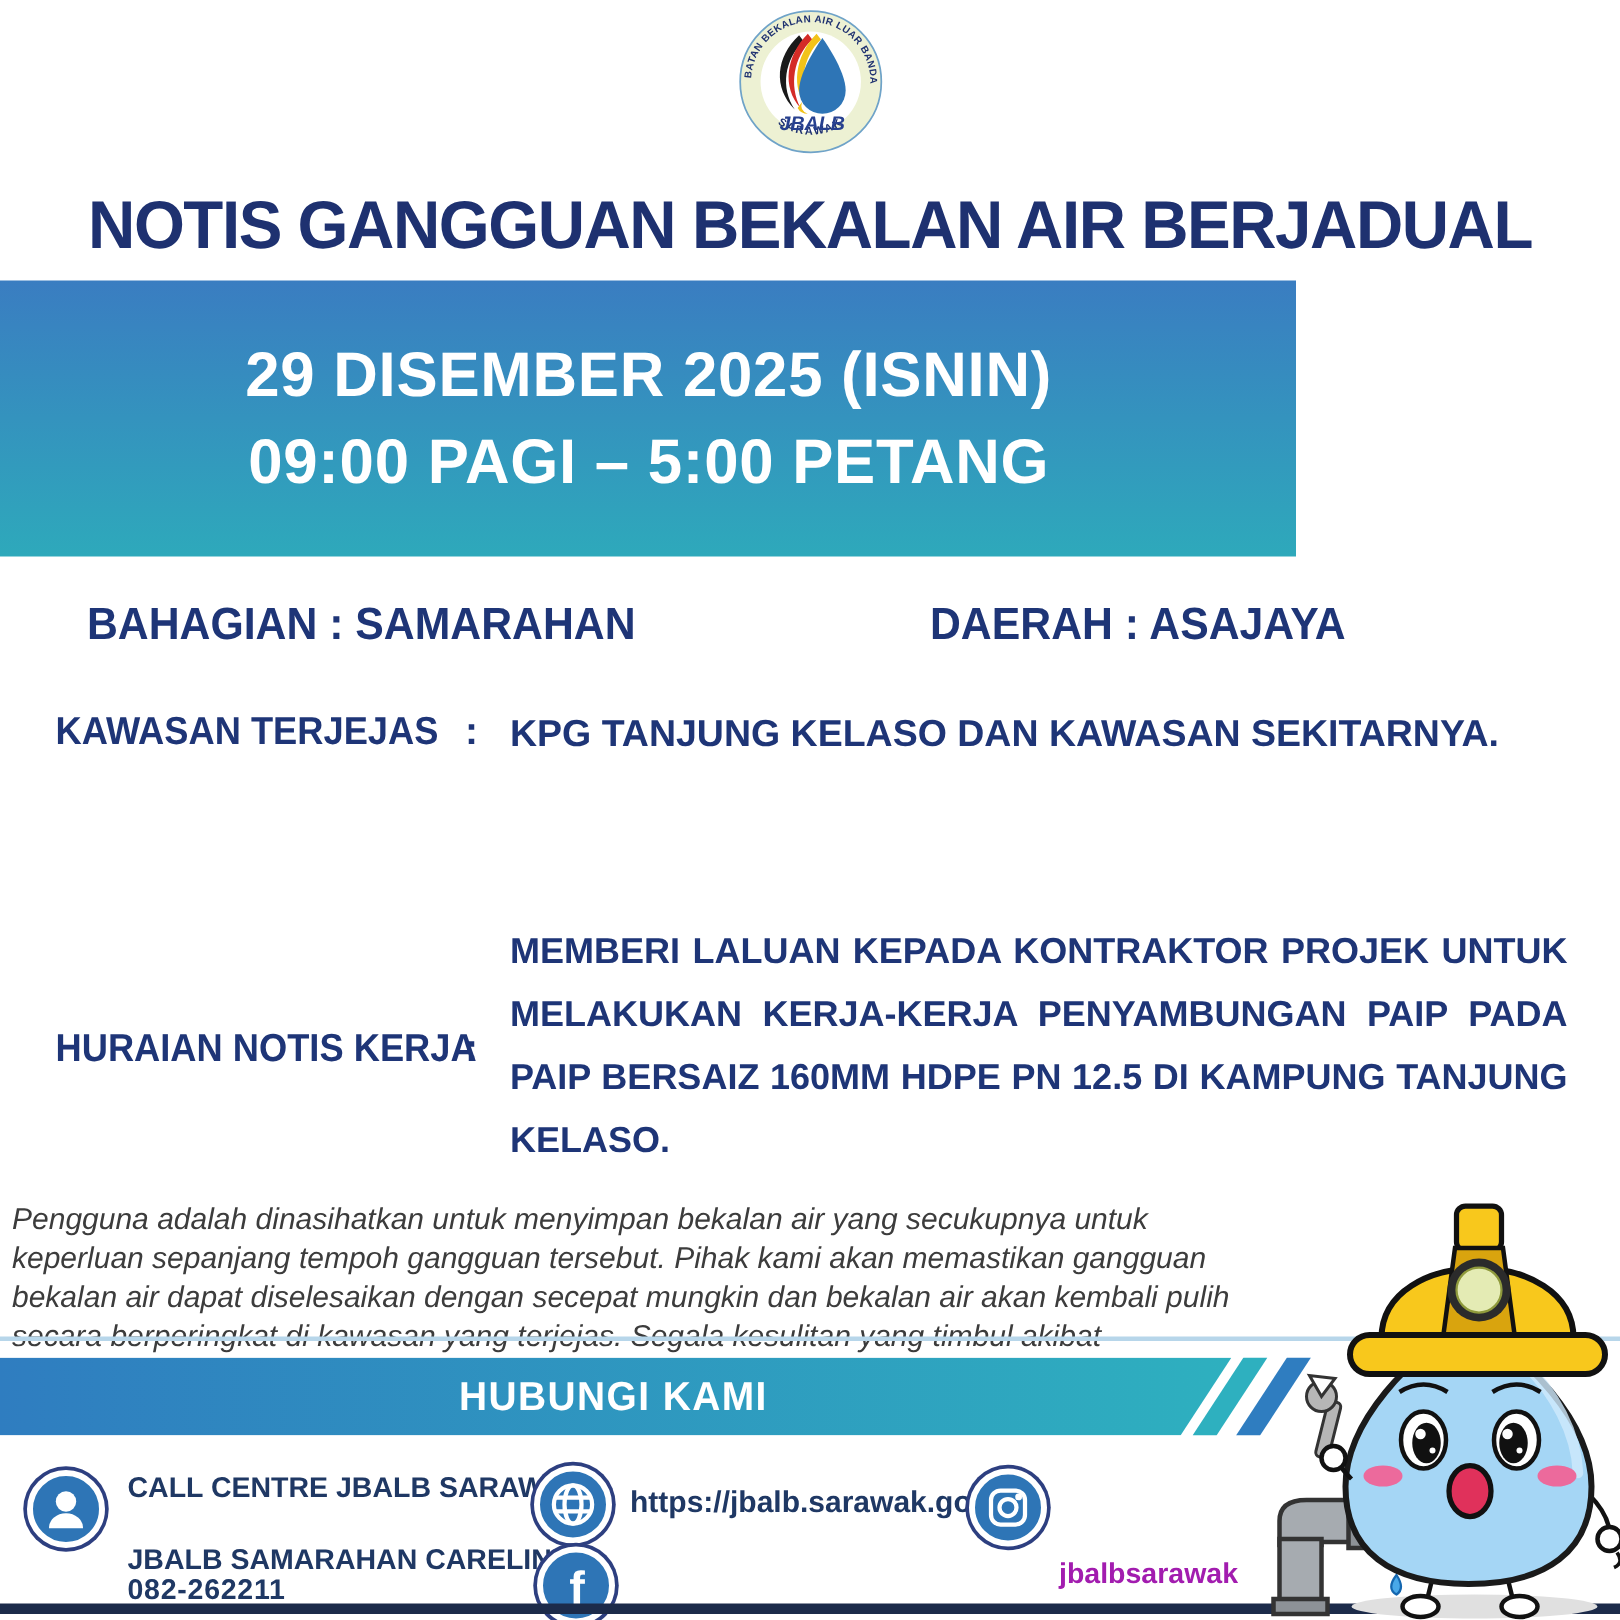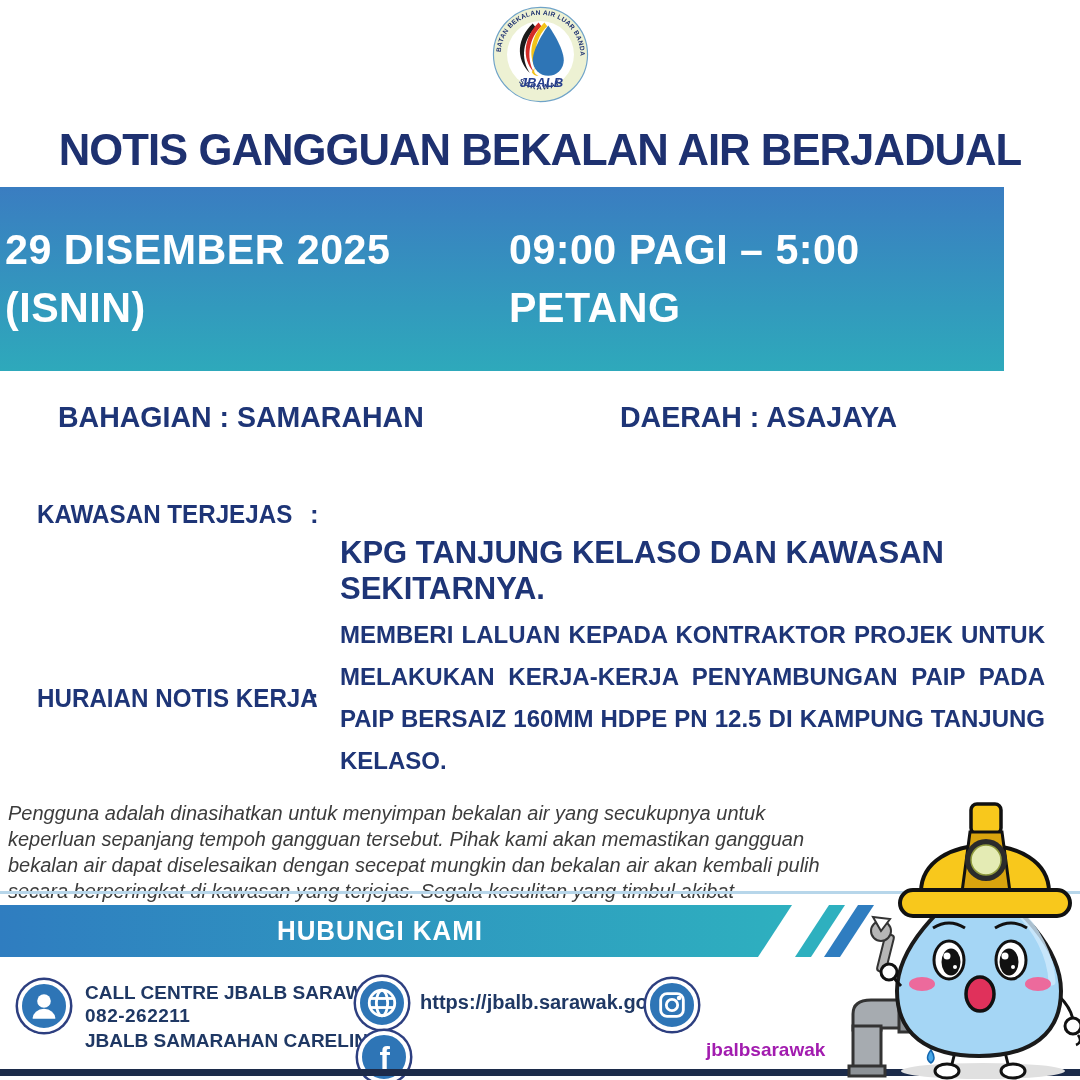--- a/index.html
+++ b/index.html
@@ -11,73 +11,73 @@
   
   .logo{position:absolute;left:492px;top:6px;width:97px;height:97px;}
   
   .title{
     position:absolute;left:0;right:0;top:124px;text-align:center;
     font-size:45px;font-weight:bold;color:#1e3170;letter-spacing:-1px;
     transform:scaleX(.97);white-space:nowrap;
   }
   
   .banner{
-    position:absolute;left:0;top:187px;width:1004px;height:184px;
+    position:absolute;left:0;top:187px;width:864px;height:184px;
     background:linear-gradient(180deg,#3a7dc1 0%,#2ea9bb 100%);
-    display:flex;align-items:center;justify-content:center;
+    display:flex;flex-direction:column;align-items:center;justify-content:center;
   }
   .banner .line{
     color:#fff;font-weight:bold;font-size:42px;line-height:58px;
     letter-spacing:.5px;transform:scaleX(.98);
   }
   
   .loc{position:absolute;top:400px;font-size:30px;font-weight:bold;color:#1e3577;
        transform:scaleX(.95);transform-origin:left;white-space:nowrap;}
   .loc.bahagian{left:58px;}
   .loc.daerah{left:620px;}
   
   .secrow{position:absolute;left:37px;width:1010px;display:flex;align-items:flex-start;}
   .secrow .lbl{width:273px;font-size:26px;font-weight:bold;color:#1e3577;
                transform:scaleX(.93);transform-origin:left;white-space:nowrap;flex:none;}
   .secrow .colon{width:30px;font-size:26px;font-weight:bold;color:#1e3577;flex:none;}
   .secrow .val{flex:1;font-size:24px;font-weight:bold;color:#1e3577;}
-  .row-kawasan{top:499px;}
-  .row-kawasan .val{padding-top:4px;font-size:31px;margin-top:32px;}
+  .row-kawasan{top:471px;align-items:center;}
+  .row-kawasan .val{padding-top:4px;font-size:25px;}
   .row-huraian{top:614px;align-items:center;}
   .row-huraian .lbl,.row-huraian .colon{line-height:40px;}
   .row-huraian .val{
     width:705px;max-width:705px;text-align:justify;line-height:42px;
     font-size:24px;hyphens:none;
   }
   
   .disclaimer{
     position:absolute;left:8px;top:800px;width:818px;
     font-style:italic;font-size:20px;line-height:26px;color:#3c3c3c;
   }
   
   .thinline{position:absolute;left:0;top:891px;width:1080px;height:3px;background:#b7d6ea;}
   
   .hubar{
     position:absolute;left:0;top:905px;width:792px;height:52px;
     background:linear-gradient(90deg,#2f7dc0 0%,#2eb0bf 100%);
     clip-path:polygon(0 0,100% 0,calc(100% - 34px) 100%,0 100%);
-    display:flex;align-items:center;justify-content:center;
+    display:flex;align-items:center;justify-content:center;padding-left:29px;
   }
   .hubar span{color:#fff;font-size:27px;font-weight:bold;letter-spacing:1px;
               padding-right:34px;transform:scaleX(.96);}
   .stripe{position:absolute;top:905px;height:52px;width:50px;}
   .stripe svg{display:block;}
   
   .cicon{
     position:absolute;width:44px;height:44px;border-radius:50%;
     background:#2e75b6;border:4px solid #fff;box-shadow:0 0 0 2.5px #2d3f80;
     display:flex;align-items:center;justify-content:center;
   }
   .ctxt{position:absolute;font-weight:bold;color:#1f3864;font-size:19px;line-height:23px;white-space:nowrap;}
-  .ctxt .phone{letter-spacing:.5px;}
+  .ctxt .phone{letter-spacing:.5px;margin-top:45px;}
   .link-blue{color:#a21caf;margin-top:45px;}
   .url{font-size:20px;}
   
   .bottomline{position:absolute;left:0;top:1069px;width:1080px;height:7px;background:#1c2b4a;}
   
   .mascot{position:absolute;left:845px;top:788px;width:235px;height:292px;}
 </style>
 </head>
 <body>
 

